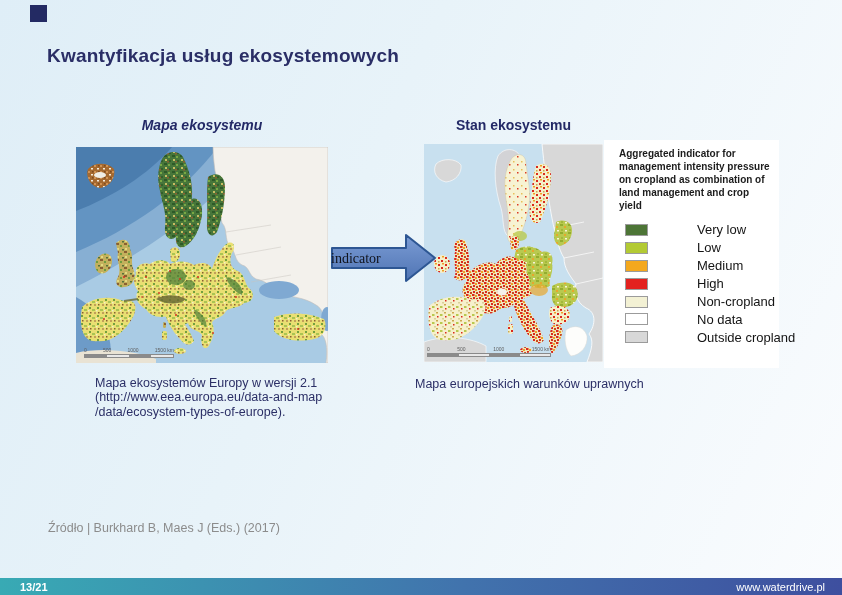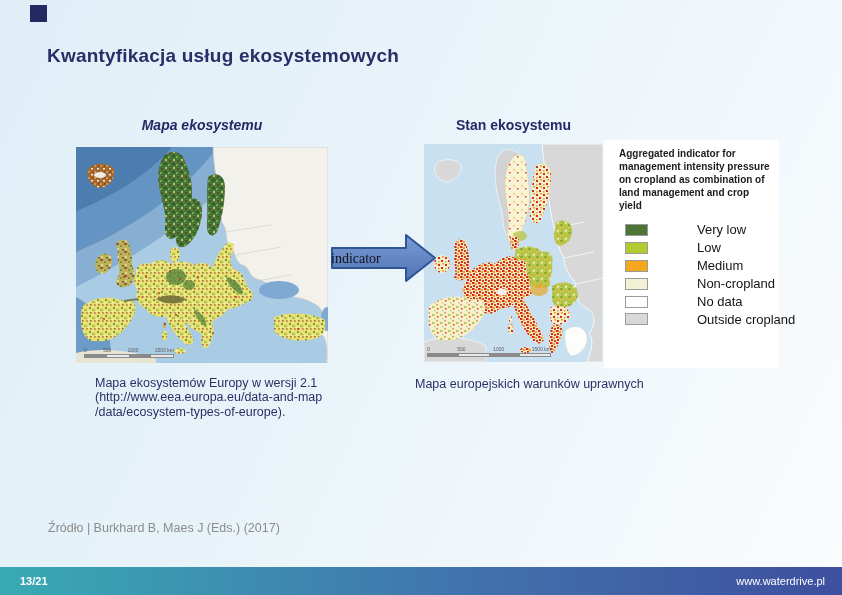--- a/index.html
+++ b/index.html
@@ -32,21 +32,21 @@
   .legend-title{position:absolute;left:15px;top:7px;width:152px;font-size:10px;line-height:13px;font-weight:bold;color:#1c1c1c;}
   .legend-items{position:absolute;left:21px;top:81px;right:6px;}
   .legend-row{display:flex;align-items:center;height:17.9px;}
   .legend-swatch{width:23px;height:12px;border:1px solid #9b9b9b;box-sizing:border-box;margin-right:13px;flex:none;}
   .legend-label{font-size:13px;color:#141414;white-space:nowrap;margin-left:36px;}
   .caption{position:absolute;font-size:12.5px;line-height:14.3px;color:#2b2f66;white-space:pre-line;}
   .caption.left{left:95px;top:376px;width:260px;}
   .caption.right{left:403px;top:377px;width:280px;margin-left:12px;}
   .source-line{position:absolute;left:48px;top:521px;font-size:12.5px;color:#8c8c8c;}
   .footer-bar{
-    position:absolute;left:0;bottom:0;width:842px;height:28px;box-sizing:border-box;
+    position:absolute;left:0;bottom:0;width:842px;height:17px;box-sizing:border-box;
     background:linear-gradient(90deg,#38aab4 0%,#4173ad 55%,#3e4f9f 100%);
     display:flex;align-items:center;justify-content:space-between;padding:0 17px 0 20px;
     color:#ffffff;font-size:11px;
   }
   .footer-page{font-weight:bold;}
   .footer-site{color:#ffffff;text-decoration:none;}
 </style>
 </head>
 <body>
 
@@ -273,20 +273,24 @@
         <div class="legend-row">
           <span class="legend-swatch" style="background: rgb(179, 202, 51);"></span>
           <span class="legend-label">Low</span>
         </div>
 
         <div class="legend-row">
           <span class="legend-swatch" style="background: rgb(244, 168, 29);"></span>
           <span class="legend-label">Medium</span>
         </div>
 
+        <div class="legend-row">
+          <span class="legend-swatch" style="background: rgb(227, 33, 31);"></span>
+          <span class="legend-label">High</span>
+        </div>
 
 
         <div class="legend-row">
           <span class="legend-swatch" style="background: rgb(243, 241, 212);"></span>
           <span class="legend-label">Non-cropland</span>
         </div>
 
         <div class="legend-row">
           <span class="legend-swatch" style="background: rgb(255, 255, 255);"></span>
           <span class="legend-label">No data</span>

